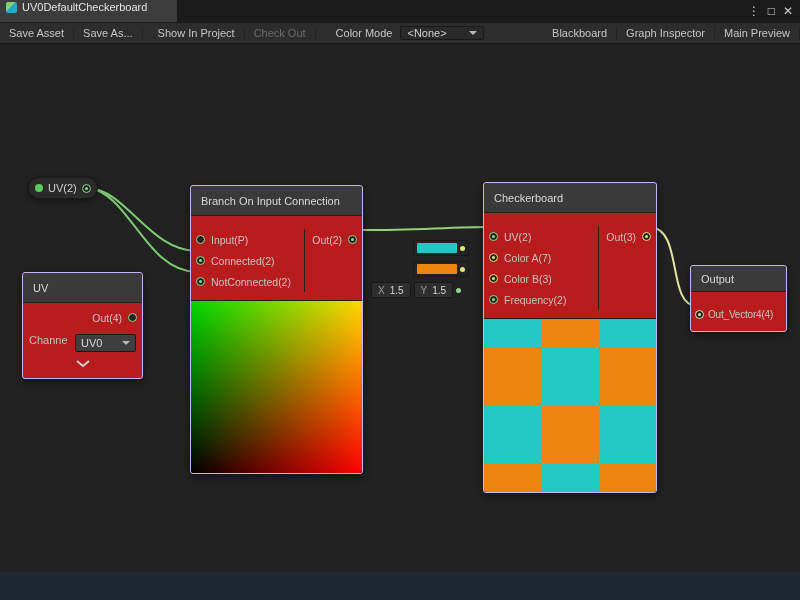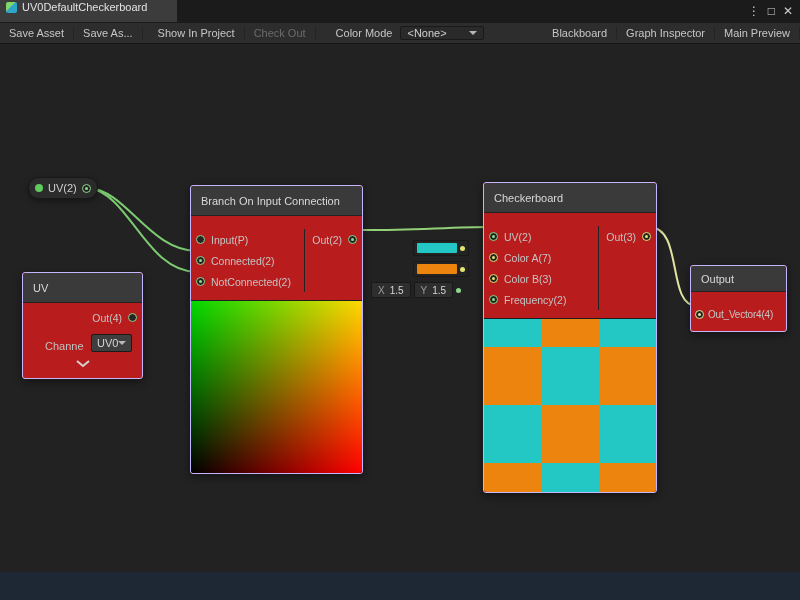--- a/index.html
+++ b/index.html
@@ -74,21 +74,21 @@
   .branchnode{left:190px;top:141px;width:173px}
   .checkernode{left:483px;top:138px;width:174px}
   .uvnode{left:22px;top:228px;width:121px}
   .outnode{left:690px;top:221px;width:97px}
   .outnode .node-header{height:26px}
   .outnode .node-body{padding:12px 0 6px}
   .outnode .prow{font-size:10px;gap:4px;padding:0 4px;letter-spacing:-.2px}
 
   
   .uvnode .node-body{display:block;padding:4px 0 4px}
-  .uv-ctl-row{display:flex;align-items:flex-end;gap:4px;padding:0 22px;margin-top:6px;
+  .uv-ctl-row{display:flex;align-items:flex-start;gap:4px;padding:0 6px;margin-top:6px;
         height:18px;font-size:11px;color:#c0c0c0}
   .ch-label{width:42px;overflow:hidden;white-space:nowrap;flex:none}
   .dropdown{flex:1;height:18px;background:#3e3e3e;border:1px solid #1a1a1a;border-radius:2px;
         display:flex;align-items:center;justify-content:space-between;padding:0 5px;
         font-size:11px;color:#d6d6d6}
   .chevron-row{display:flex;justify-content:center;align-items:center;height:22px}
 
   
   .swatch-ctl{left:413px;width:56px;height:16px;background:#232323;border:1px solid #191919;
         border-radius:2px;display:flex;align-items:center;padding:2px 3px;gap:3px}

